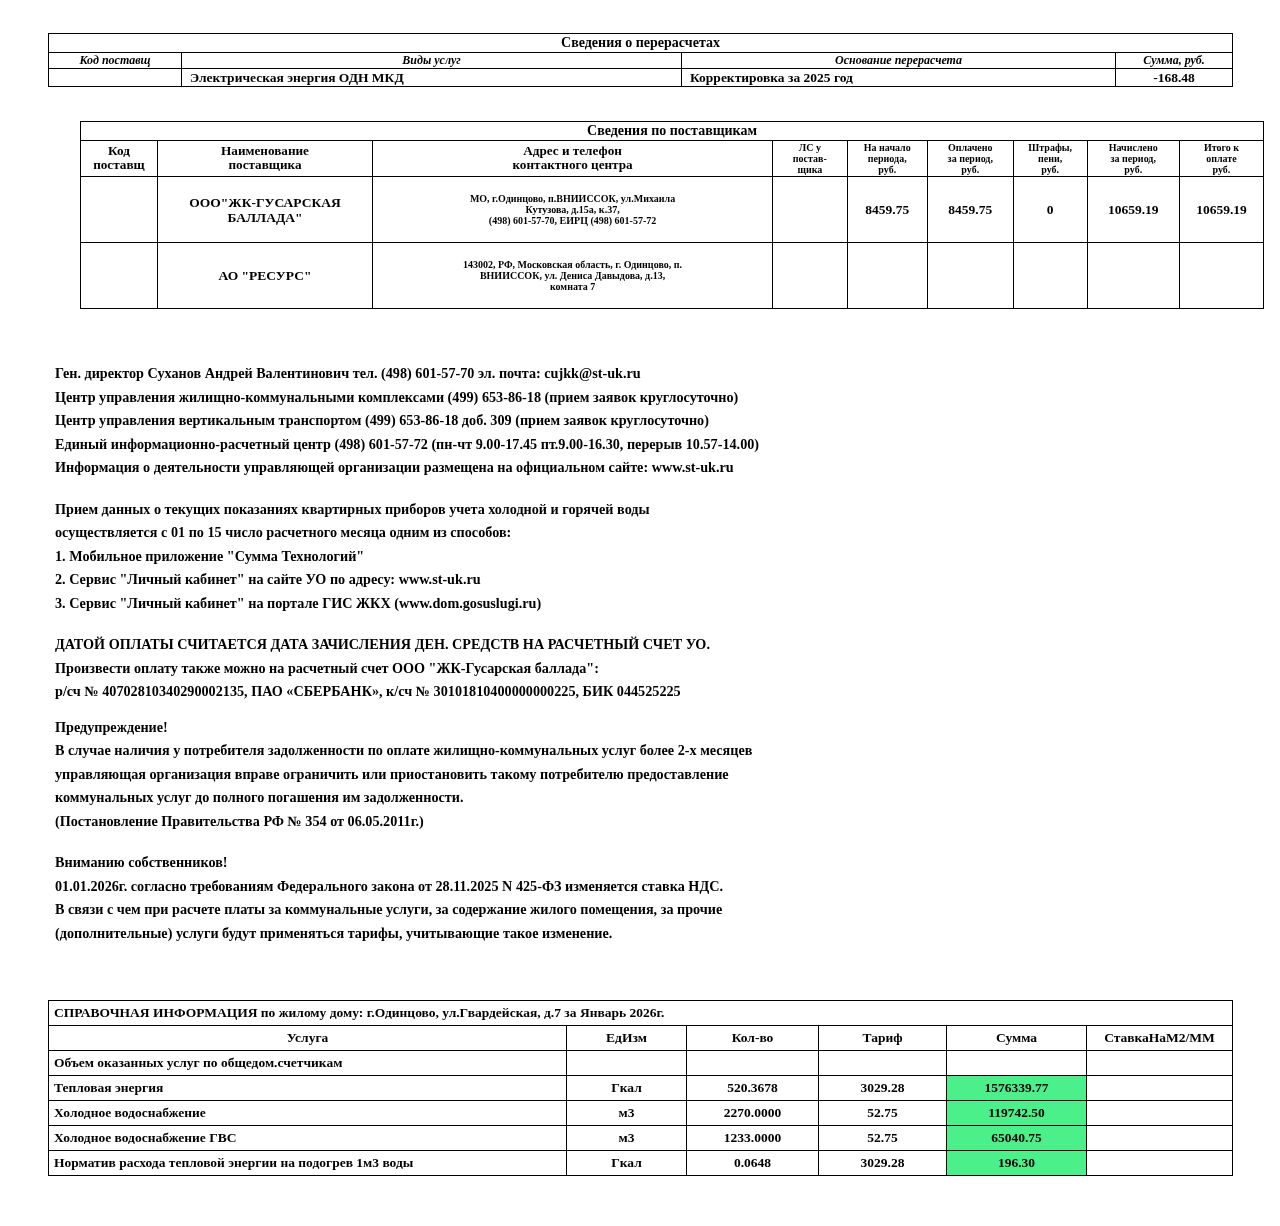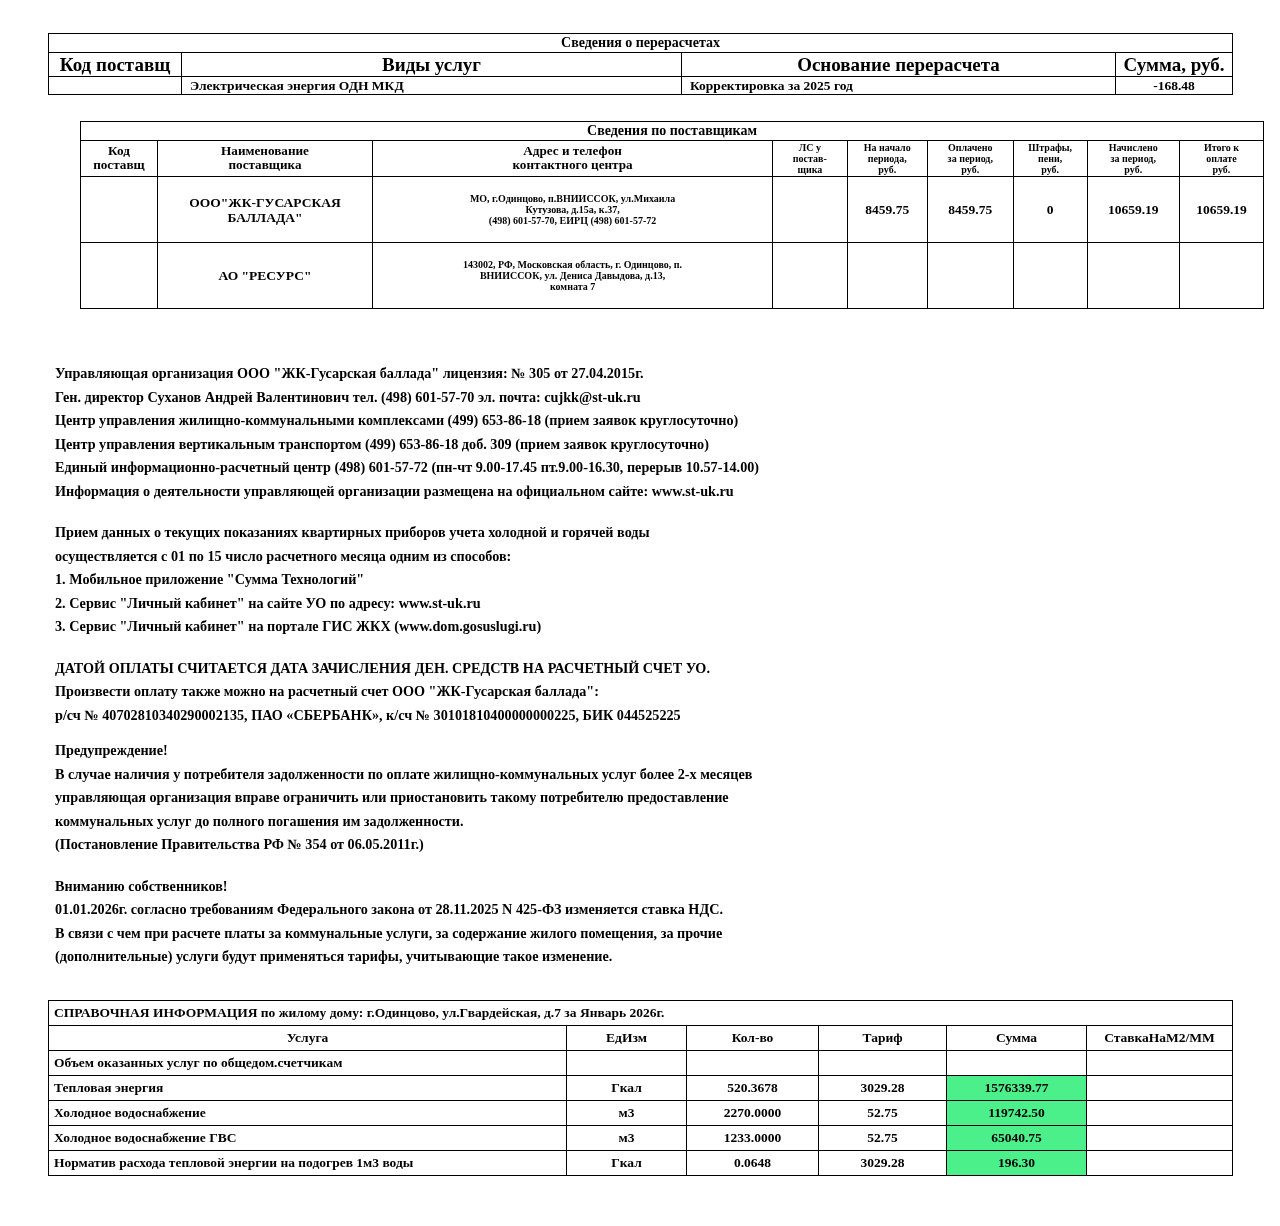--- a/index.html
+++ b/index.html
@@ -39,21 +39,21 @@
   }
 
   
   #tbl-recalc {
     position: absolute;
     left: 48px;
     top: 33px;
     width: 1184px;
   }
   #tbl-recalc .title-cell { font-size: 14px; }
-  #tbl-recalc .hdr td { font-size: 19px; }
+  #tbl-recalc .hdr td { font-size: 12px; font-style: italic; }
   #tbl-recalc .left { text-align: left; padding-left: 8px; }
 
   
   #tbl-suppliers {
     position: absolute;
     left: 48px;
     top: 121px;
     width: 1184px;
     margin-left: 32px;
   }
@@ -230,21 +230,20 @@
       <td></td>
       <td></td>
       <td></td>
       <td></td>
       <td></td>
     </tr>
   </tbody>
     </table>
 
   <div class="textblock">
-    <div class="line">Управляющая организация ООО "ЖК-Гусарская баллада" лицензия: № 305 от 27.04.2015г.</div>
     <div class="line">Ген. директор Суханов Андрей Валентинович  тел. (498) 601-57-70 эл. почта: cujkk@st-uk.ru</div>
     <div class="line">Центр управления жилищно-коммунальными комплексами (499) 653-86-18 (прием заявок круглосуточно)</div>
     <div class="line">Центр управления вертикальным транспортом (499) 653-86-18 доб. 309  (прием заявок круглосуточно)</div>
     <div class="line">Единый информационно-расчетный центр (498) 601-57-72 (пн-чт 9.00-17.45 пт.9.00-16.30, перерыв 10.57-14.00)</div>
     <div class="line">Информация о деятельности управляющей организации размещена на официальном сайте:  www.st-uk.ru</div>
 
     <div class="gap"></div>
 
     <div class="line">Прием данных о текущих показаниях квартирных приборов учета холодной и горячей воды</div>
     <div class="line"> осуществляется с 01 по 15 число расчетного месяца одним из способов:</div>

